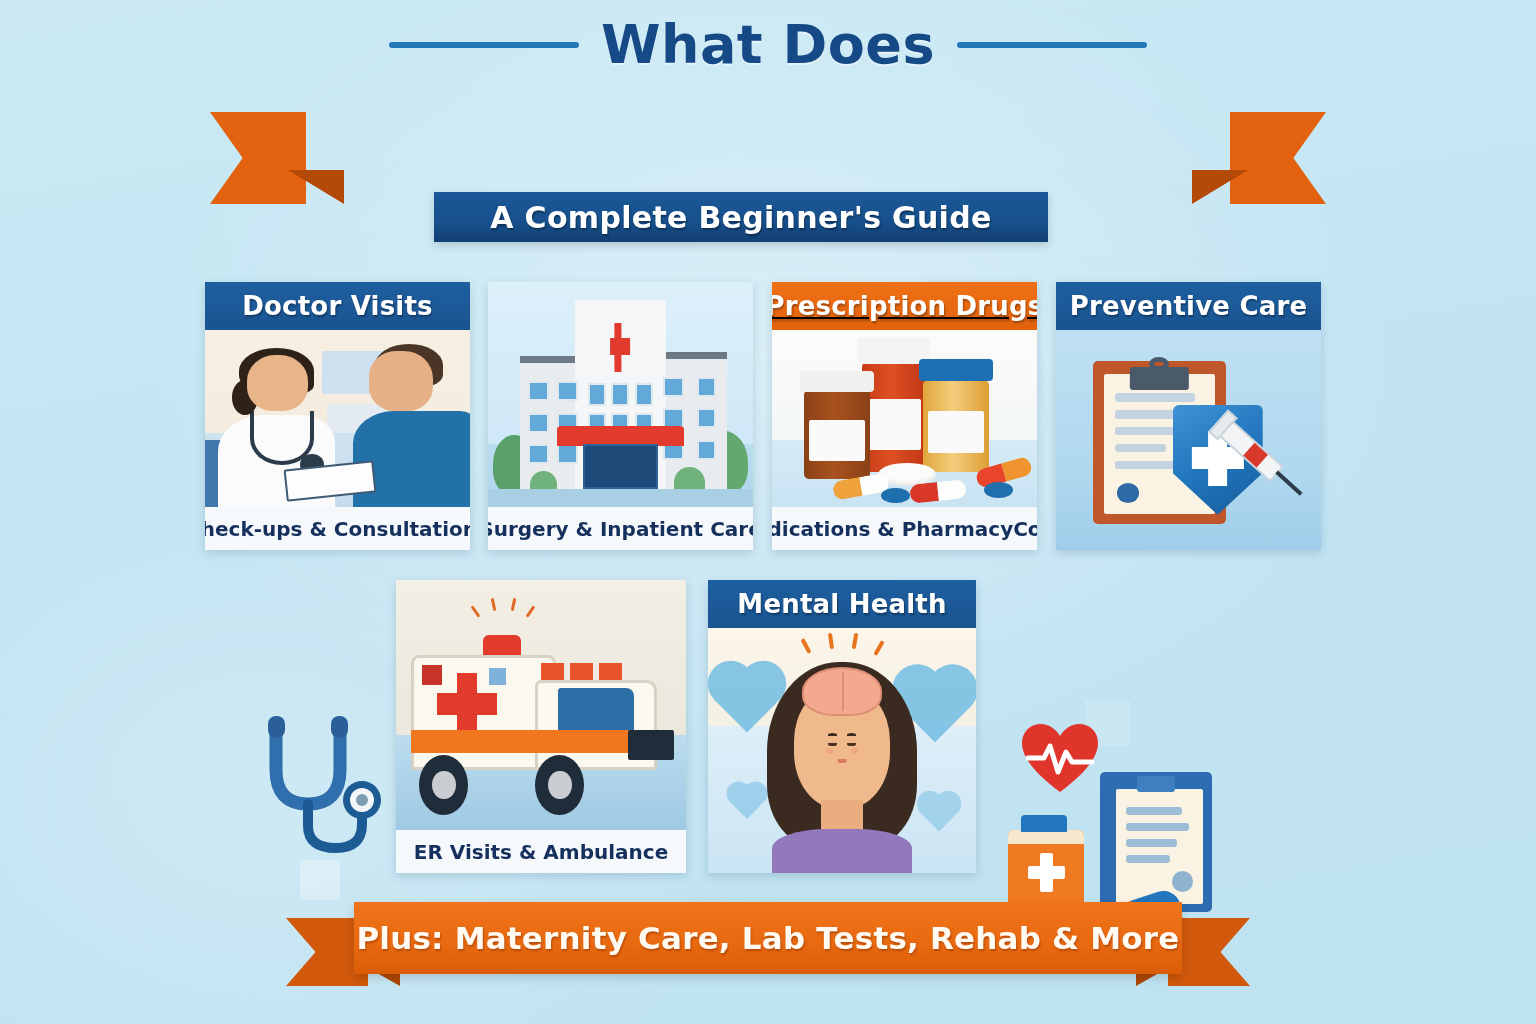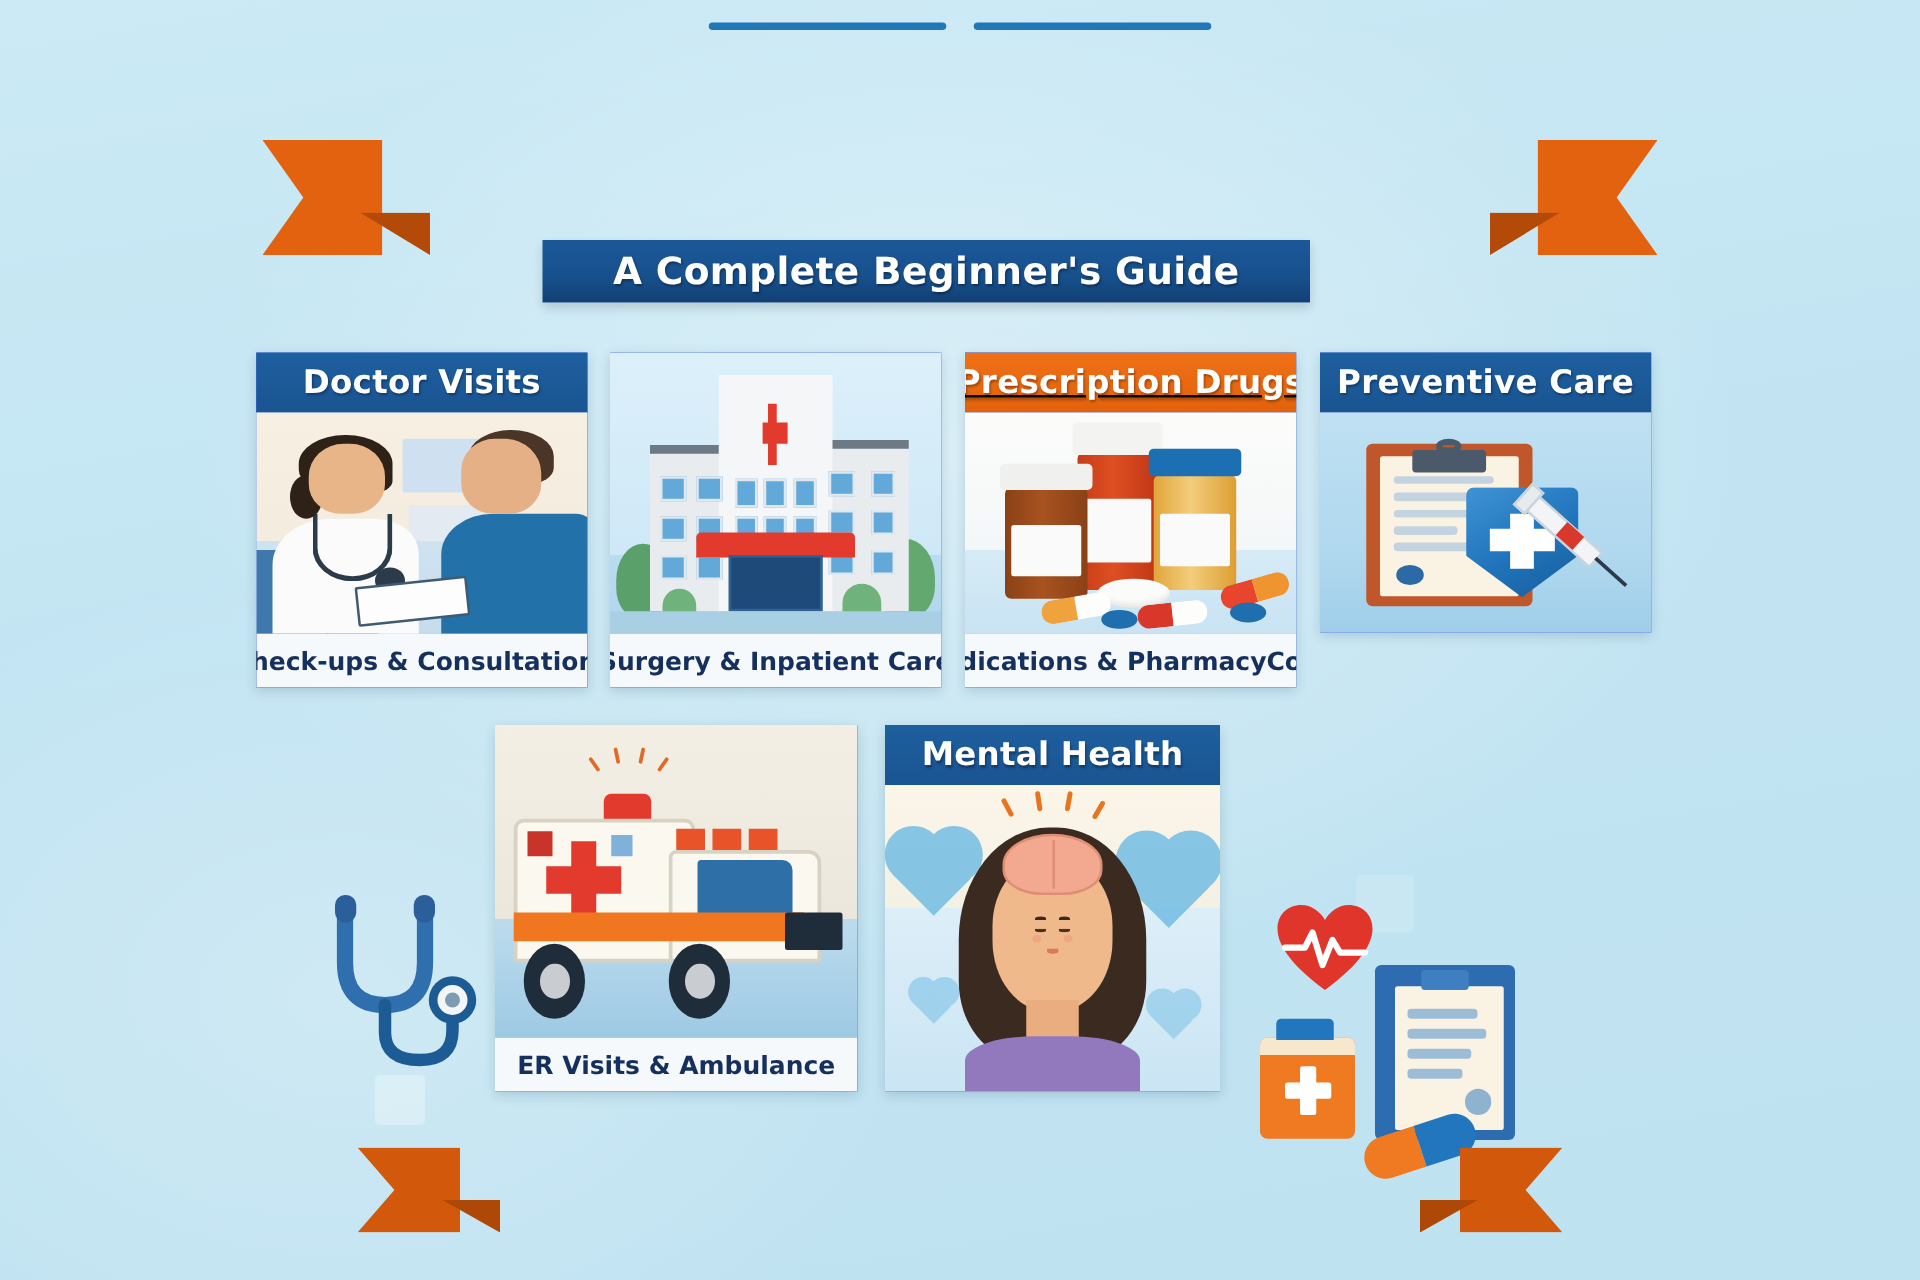--- a/index.html
+++ b/index.html
@@ -115,21 +115,21 @@
   .card-caption-text {
     font-family: "DejaVu Sans", sans-serif;
     font-size: 20px; font-weight: bold; color: #16305e;
     white-space: nowrap;
   }
 
   
   #card-doctor      { left: 205px;  top: 282px; width: 265px; height: 268px; }
   #card-hospital    { left: 488px;  top: 282px; width: 265px; height: 268px; }
   #card-drugs       { left: 772px;  top: 282px; width: 265px; height: 268px; }
-  #card-preventive  { left: 1056px; top: 282px; width: 265px; height: 224px; }
+  #card-preventive  { left: 1056px; top: 282px; width: 265px; height: 268px; }
   
   #card-emergency   { left: 396px;  top: 580px; width: 290px; height: 293px; }
   #card-mental      { left: 708px;  top: 580px; width: 268px; height: 293px; }
 
   
   .art-doctor { position: absolute; inset: 0; background: linear-gradient(180deg,#f6efe2 0%,#f3ecdf 58%, #cfe2f0 58%, #c6dcee 100%); }
   .dv-wallbox { position: absolute; left: 44%; top: 12%; width: 26%; height: 24%; background: #cfe1f1; border-radius: 2px; }
   .dv-wallbox2 { position: absolute; left: 46%; top: 42%; width: 22%; height: 16%; background: #e3eaf2; }
   .dv-chair { position: absolute; left: 0; top: 62%; width: 22%; height: 38%; background: #3f78ad; }
   .dv-doc-coat { position: absolute; left: 5%; top: 48%; width: 44%; height: 52%; background: #fbfbfb; border-radius: 40% 30% 0 0; }
@@ -308,20 +308,21 @@
 
 <div class="bg-wash"></div>
 
 <div class="ghost" style="left:300px;top:860px;width:40px;height:40px;"></div>
 <div class="ghost" style="left:1085px;top:700px;width:46px;height:46px;opacity:.5;"></div>
 
 <div class="header">
 
   <div class="kicker-wrap">
     <div class="kicker-rule"></div>
+    <div class="kicker-text">What Does</div>
     <div class="kicker-rule"></div>
   </div>
 
   <div class="ribbon-main">
     <div class="tail left"></div>
     <div class="tail right"></div>
     <div class="fold left"></div>
     <div class="fold right"></div>
   </div>
 
@@ -577,13 +578,16 @@
 <div class="decor" id="decor-capsule">
   <div class="cap-h1"></div>
   <div class="cap-h2"></div>
 </div>
 
 <div class="ribbon-bottom">
   <div class="tail left"></div>
   <div class="tail right"></div>
   <div class="fold left"></div>
   <div class="fold right"></div>
+  <div class="band">
+    <div class="band-text">Plus: Maternity Care, Lab Tests, Rehab &amp; More</div>
+  </div>
 </div>
 
 </body></html>

